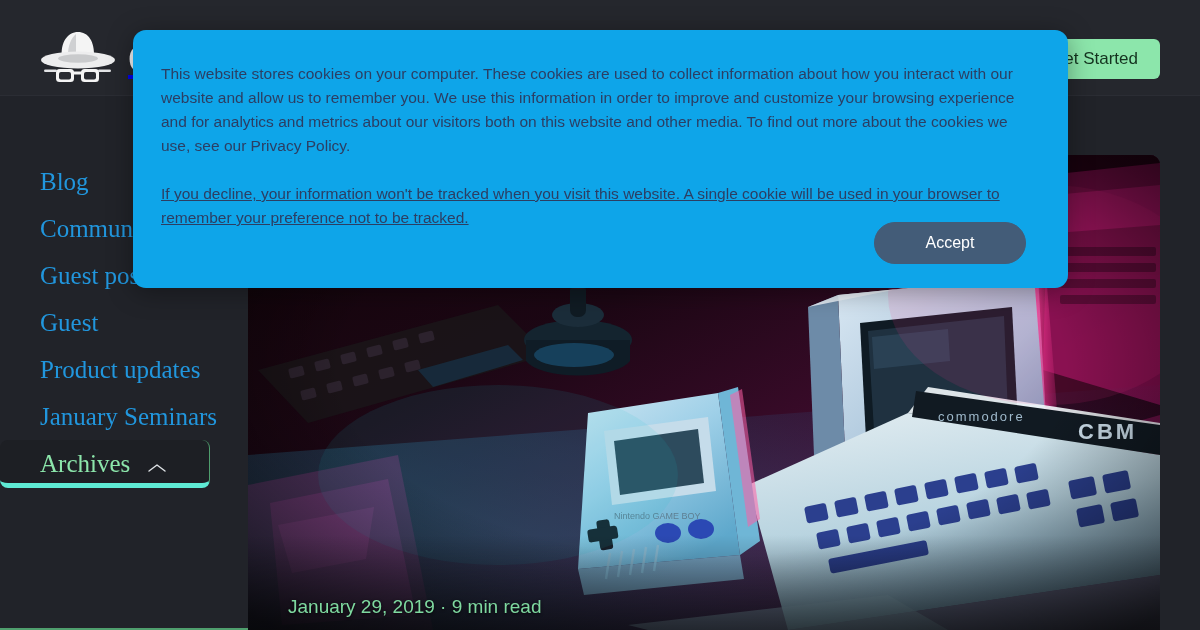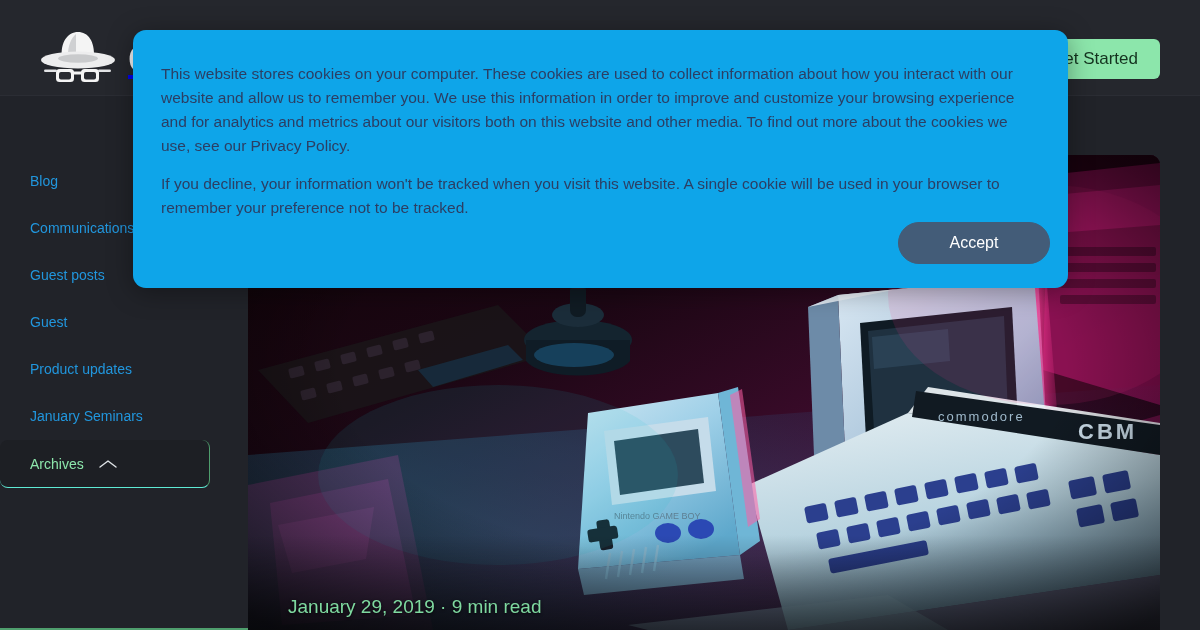--- a/index.html
+++ b/index.html
@@ -76,38 +76,39 @@
     left: 0;
     top: 96px;
     width: 248px;
     height: 534px;
     padding-top: 62px;
     z-index: 1;
   }
 
   .nav-item {
     display: block;
-    padding: 0 0 0 30px;
+    padding: 0 0 0 40px;
     height: 47px;
     line-height: 47px;
-    font-size: 14px;
+    font-size: 25px;
     color: #2196dd;
     text-decoration: none;
     white-space: nowrap;
     cursor: pointer;
+    font-family: Liberation Serif, serif;
   }
 
   .nav-item.is-active {
     position: relative;
     color: #8ce6ab;
     background: #1d1f24;
     width: 210px;
     border-radius: 8px;
     border-right: 1px solid #4f9e6d;
-    border-bottom: 1px solid #5eead4;
+    border-bottom: 5px solid #5eead4;
     height: 48px;
     line-height: 48px;
   }
 
   .chevron-up {
     display: inline-block;
     margin-left: 10px;
     vertical-align: middle;
   }
 
@@ -155,25 +156,25 @@
     padding: 32px 28px 0 28px;
   }
 
   .cookie-text {
     color: #2c3e63;
     font-size: 15.5px;
     line-height: 24px;
     max-width: 880px;
   }
 
-  .cookie-text + .cookie-text { margin-top: 14px; }
+  .cookie-text + .cookie-text { margin-top: 24px; text-decoration: underline; }
 
   .cookie-actions {
     position: absolute;
-    right: 18px;
+    right: 42px;
     bottom: 24px;
     display: flex;
     gap: 32px;
   }
 
   .btn-accept,
   .btn-decline {
     font-family: "Liberation Sans", sans-serif;
     font-size: 16px;
     height: 42px;

